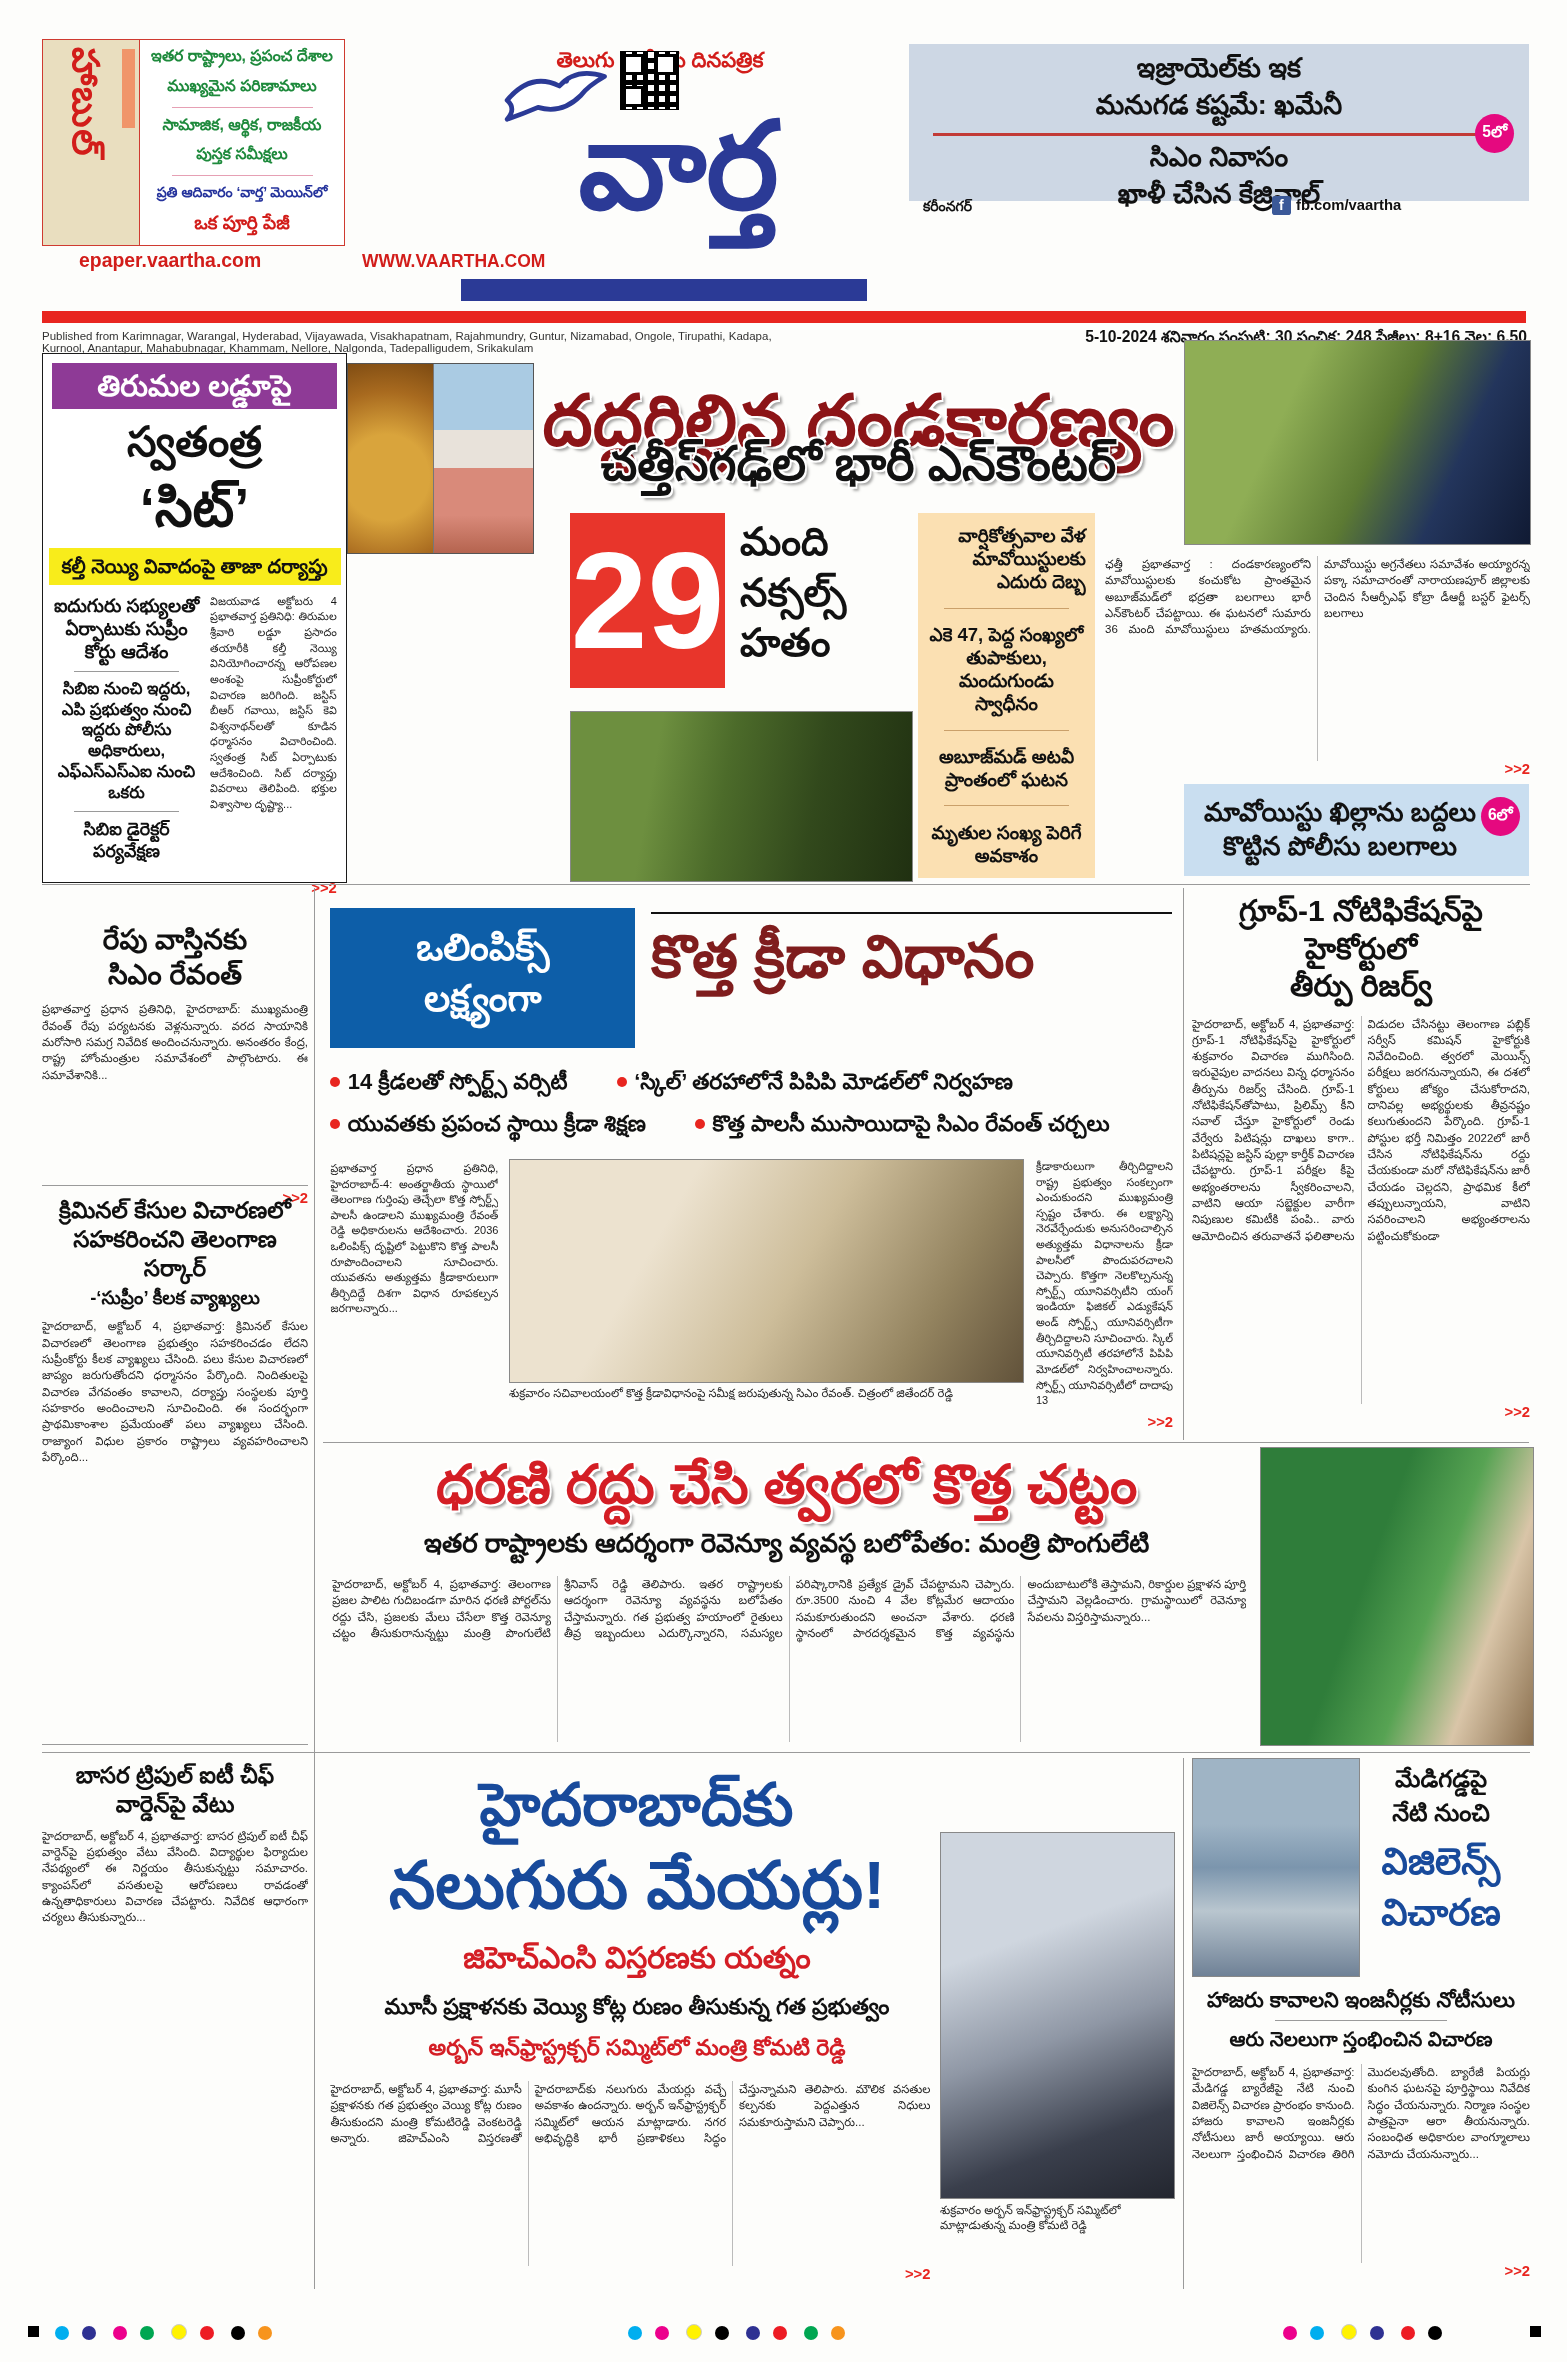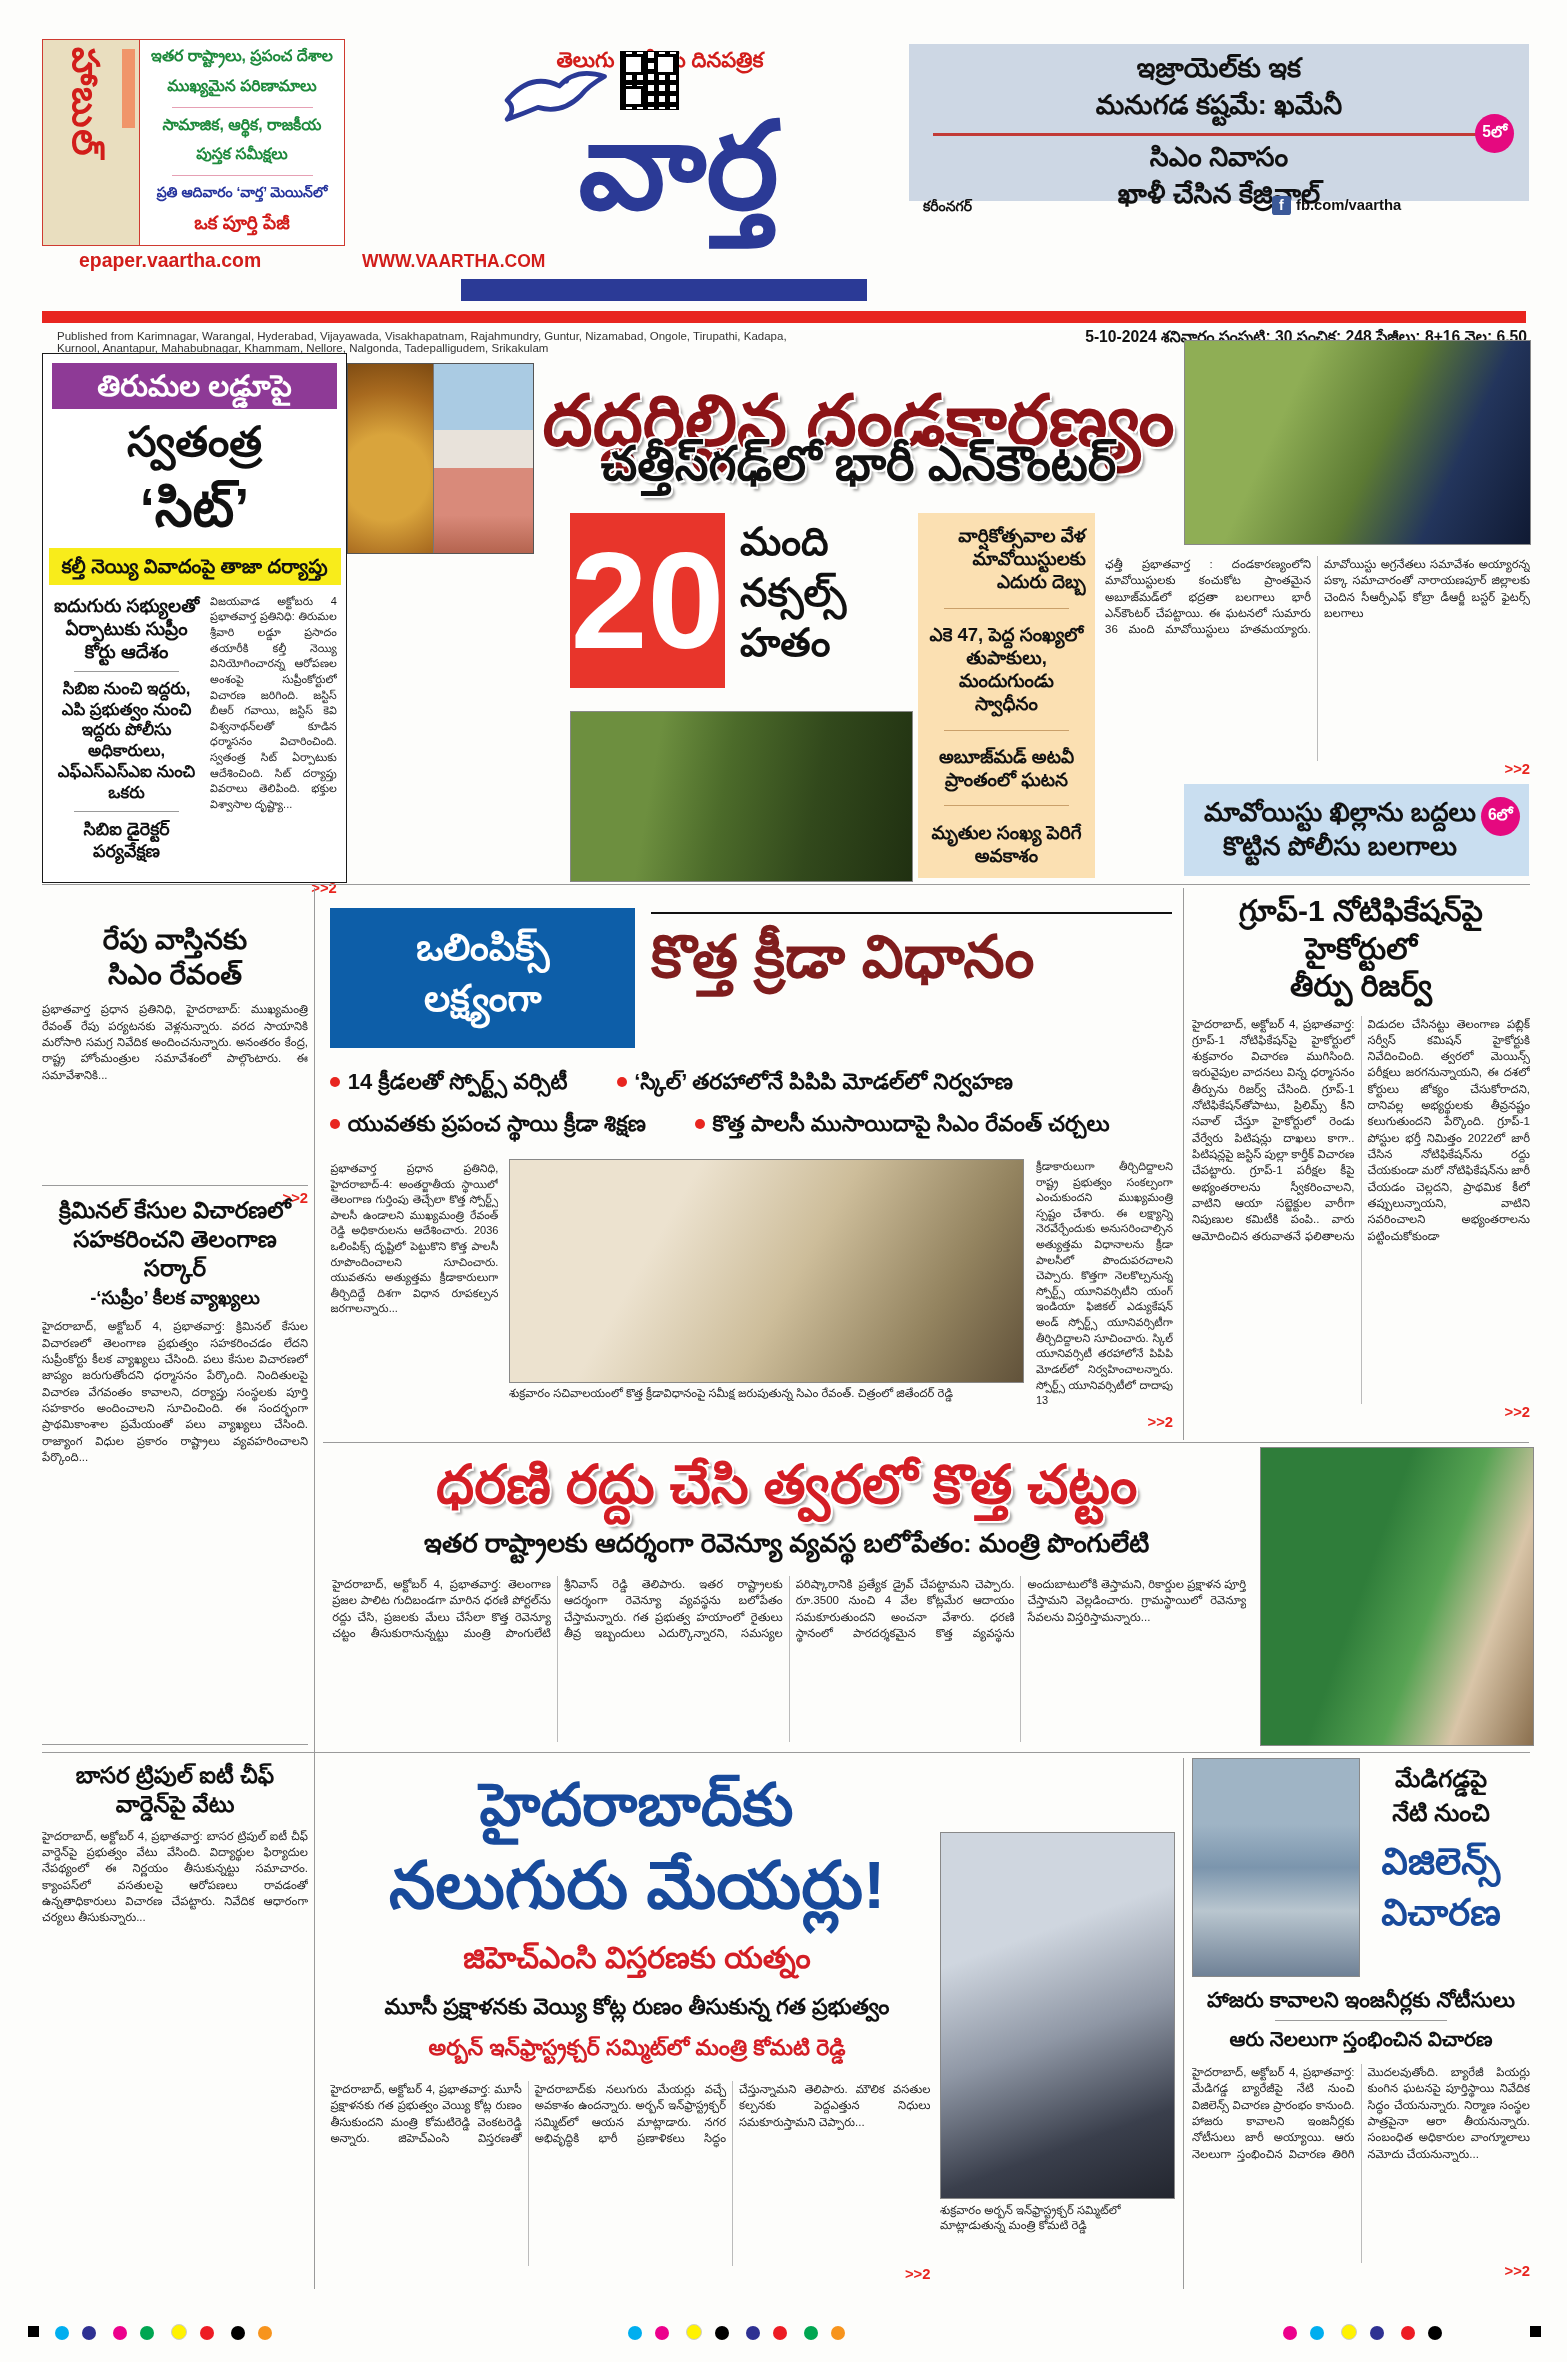--- a/index.html
+++ b/index.html
@@ -89,21 +89,21 @@
     <div class="c b" style="font-size:27px;">సిఎం నివాసం</div>
     <div class="c b" style="font-size:27px;">ఖాళీ చేసిన కేజ్రివాల్</div>
   </div>
   <div class="abs b" style="left:923px;top:198px;font-size:14px;">కరీంనగర్</div>
   <div class="abs" style="left:1272px;top:196px;display:flex;align-items:center;gap:5.5px;">
     <span style="display:inline-flex;align-items:center;justify-content:center;width:18.5px;height:18.5px;background:#3b5998;color:#fff;font-weight:bold;font-size:14px;border-radius:2.8px;">f</span>
     <span class="b" style="font-size:14.8px;">fb.com/vaartha</span>
   </div>
 
   <div class="abs" style="left:42px;top:311px;width:1484px;height:12px;background:#e8251f;"></div>
-  <div class="abs" style="left:42px;top:330px;width:766px;font-size:11.5px;color:#333;margin-left:15px;">Published from Karimnagar, Warangal, Hyderabad, Vijayawada, Visakhapatnam, Rajahmundry, Guntur, Nizamabad, Ongole, Tirupathi, Kadapa, Kurnool, Anantapur, Mahabubnagar, Khammam, Nellore, Nalgonda, Tadepalligudem, Srikakulam</div>
+  <div class="abs" style="left:42px;top:330px;width:766px;font-size:11.5px;color:#333;">Published from Karimnagar, Warangal, Hyderabad, Vijayawada, Visakhapatnam, Rajahmundry, Guntur, Nizamabad, Ongole, Tirupathi, Kadapa, Kurnool, Anantapur, Mahabubnagar, Khammam, Nellore, Nalgonda, Tadepalligudem, Srikakulam</div>
   <div class="abs b" style="left:798px;top:328px;width:729px;text-align:right;font-size:15.7px;">5-10-2024 శనివారం సంపుటి: 30 సంచిక: 248 పేజీలు: 8+16 వెల: 6.50</div>
 
   <div class="abs" style="left:42px;top:353px;width:303px;height:528px;border:1.8px solid #1a1a1a;background:#fff;">
     <div class="c b" style="margin:9.2px 9.2px 0;background:#8e3a96;color:#fff;font-size:29.5px;line-height:46px;height:46px;">తిరుమల లడ్డూపై</div>
     <div class="c b" style="font-size:42px;margin-top:9.2px;">స్వతంత్ర</div>
     <div class="c b" style="font-size:54px;line-height:1.15;">‘సిట్’</div>
     <div class="c b" style="margin:9.2px 5.5px;background:#f8ec1b;font-size:19.4px;line-height:37px;height:37px;">కల్తీ నెయ్యి వివాదంపై తాజా దర్యాప్తు</div>
     <div style="display:flex;padding:0 9.2px;gap:9.2px;">
       <div style="width:54%;">
         <div class="c b colhead" style="font-size:18.5px;">ఐదుగురు సభ్యులతో ఏర్పాటుకు సుప్రీం కోర్టు ఆదేశం</div>
@@ -122,21 +122,21 @@
   <div class="abs" style="left:347px;top:363px;width:185px;height:189px;display:flex;border:0.9px solid #555;">
     <div class="ph-laddu" style="width:46%;height:100%;"></div>
     <div class="ph-court" style="width:54%;height:100%;border-left:0.9px solid #777;"></div>
   </div>
 
   <div class="abs c b maroon outline-w" style="left:540px;top:380px;width:637px;font-size:71px;">దద్దరిల్లిన దండకారణ్యం</div>
   <div class="abs c b outline-w" style="left:540px;top:436px;width:637px;font-size:48px;color:#111;">చత్తీస్‌గఢ్‌లో భారీ ఎన్‌కౌంటర్</div>
 
   <div class="abs ph-gunman photo" style="left:1184px;top:340px;width:345px;height:203px;"></div>
 
-  <div class="abs c b" style="left:570px;top:513px;width:155px;height:175px;background:#e8352b;color:#fff;font-size:138px;line-height:175px;">20</div>
+  <div class="abs c b" style="left:570px;top:513px;width:155px;height:175px;background:#e8352b;color:#fff;font-size:138px;line-height:175px;">29</div>
   <div class="abs b" style="left:740px;top:517px;width:171px;font-size:39px;line-height:1.3;">
     <div>మంది</div>
     <div>నక్సల్స్</div>
     <div>హతం</div>
   </div>
 
   <div class="abs" style="left:918px;top:513px;width:177px;height:365px;background:#fbe0b2;padding:11px 9.2px;box-sizing:border-box;display:flex;flex-direction:column;justify-content:space-between;">
     <div class="c b colhead" style="font-size:18.5px;text-align:right;">వార్షికోత్సవాల వేళ మావోయిస్టులకు ఎదురు దెబ్బ</div>
     <div style="height:0.9px;background:#caa06a;margin:3.7px 16.6px;"></div>
     <div class="c b colhead" style="font-size:18.5px;">ఎకె 47, పెద్ద సంఖ్యలో తుపాకులు, మందుగుండు స్వాధీనం</div>

